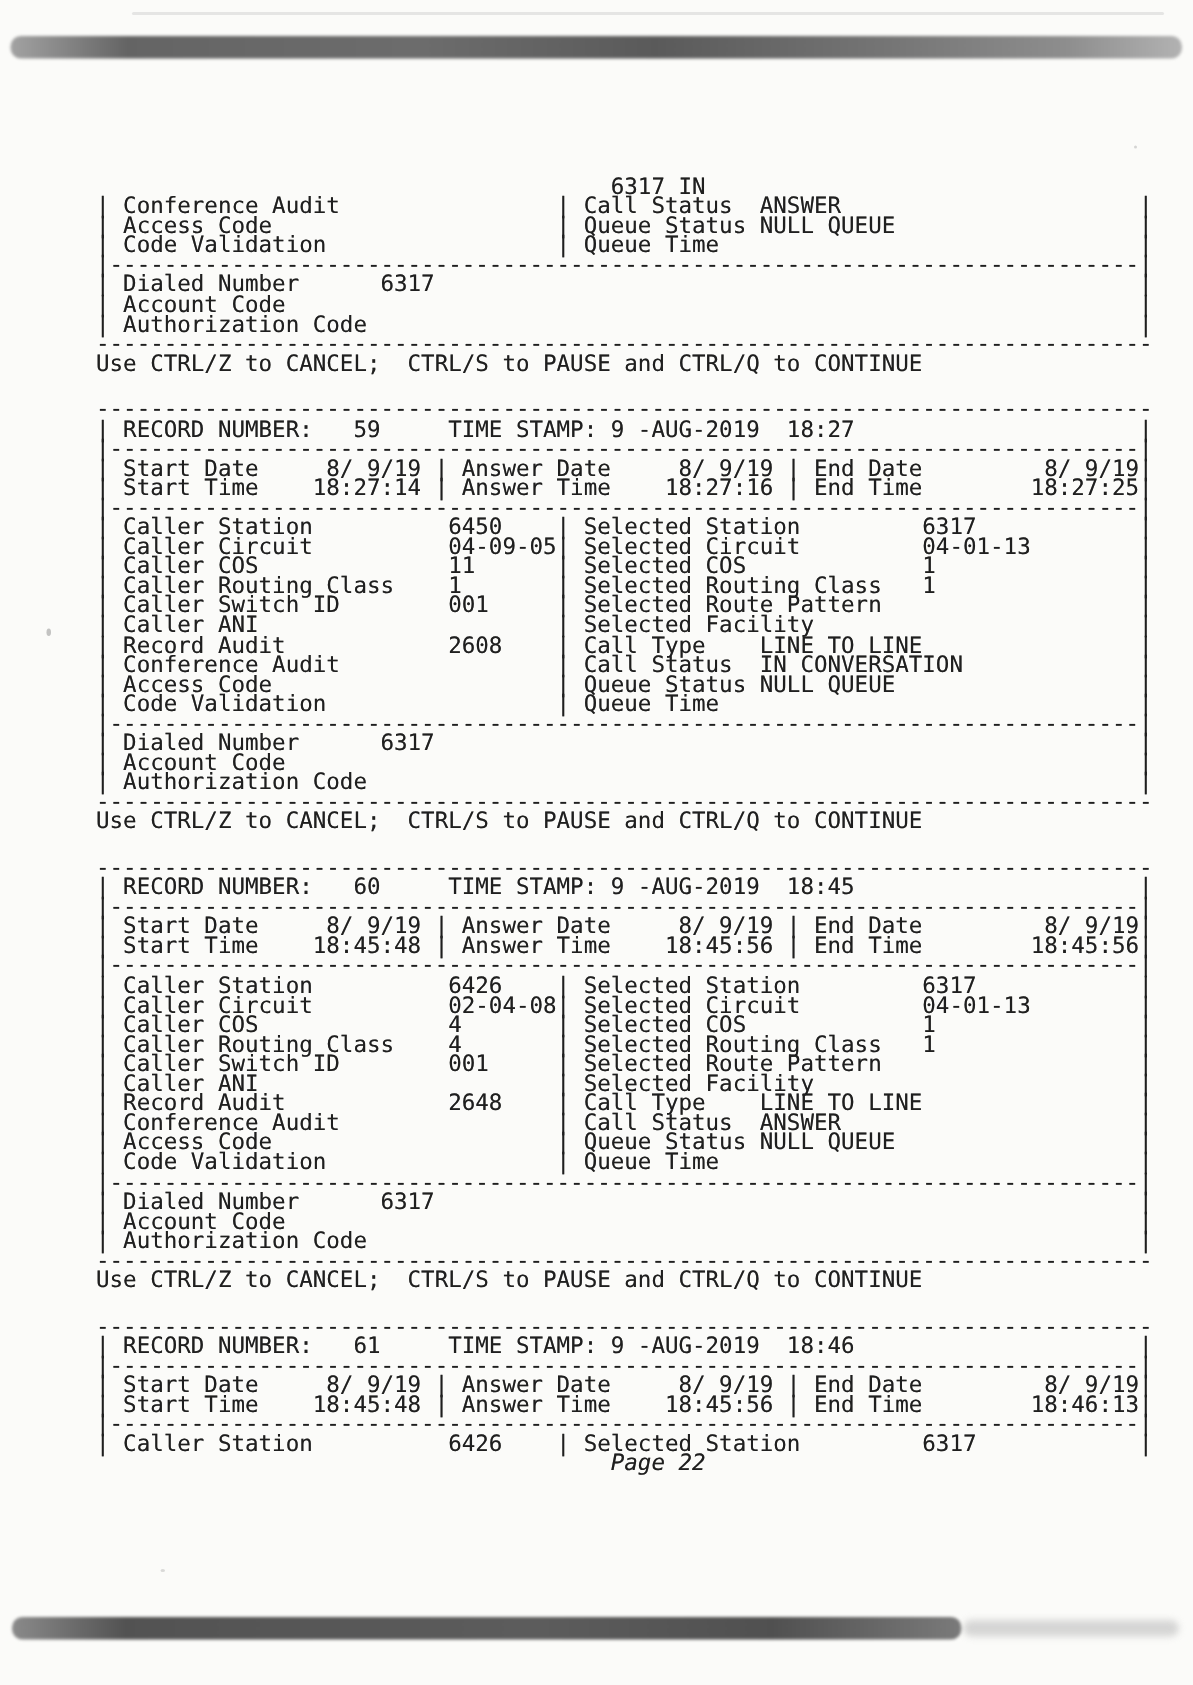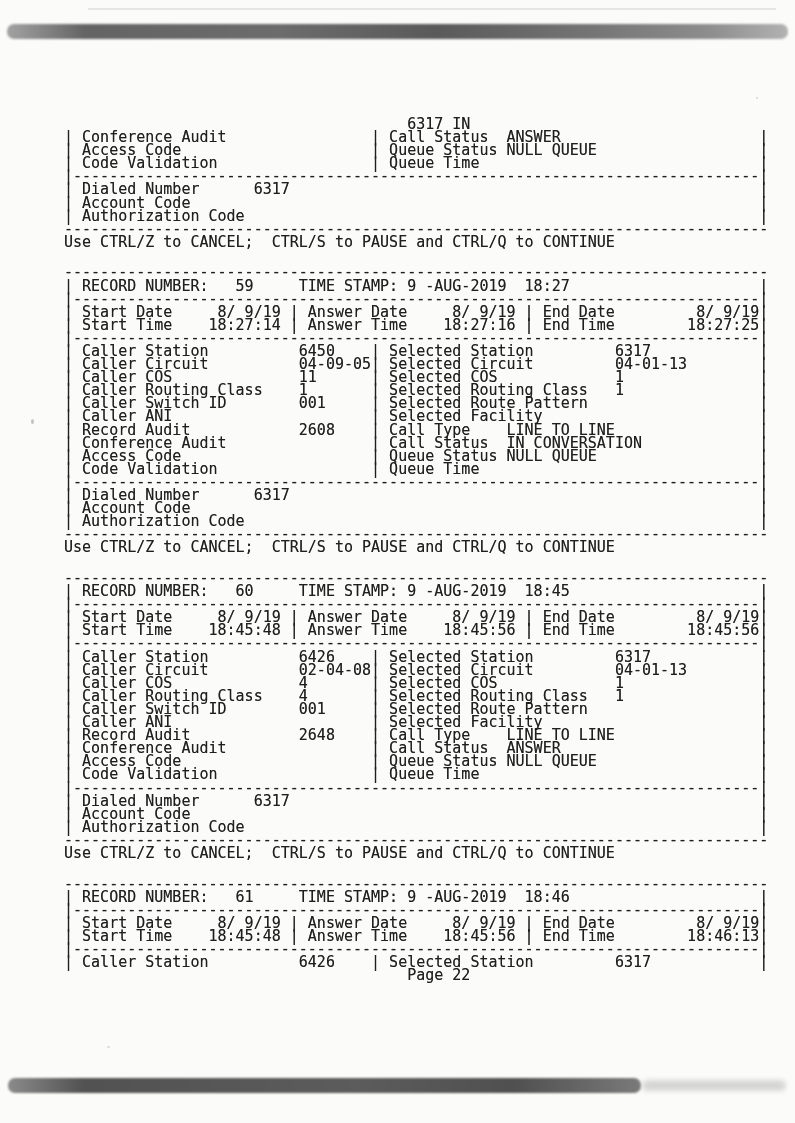--- a/index.html
+++ b/index.html
@@ -23,21 +23,21 @@
     left: 64px;
     top: 118px;
     font-size: 15px;
     line-height: 13.1px;
     color: var(--ink, #1f1f1f);
     white-space: pre;
     text-shadow: 0 0 0.3px rgba(0,0,0,.5);
   }
   .block { margin-bottom: 17.5px; }
   .block-record-61-partial { margin-bottom: 0; }
-  .block-page-footer { margin-bottom: 16px; }
+  .block-page-footer { margin-bottom: 16px; font-style: italic; }
   .line { white-space: pre; }
 
   .smudge { position: absolute; border-radius: 7px; }
   .smudge-top {
     left: 7px; top: 24px; width: 781px; height: 15px;
     background: linear-gradient(90deg,#a2a2a2,#646464 10%,#6c6c6c 35%,#5a5a5a 55%,#757575 75%,#8d8d8d 90%,#b2b2b2);
     filter: blur(1.1px);
   }
   .smudge-bottom {
     left: 8px; top: 1078px; width: 633px; height: 15px;

